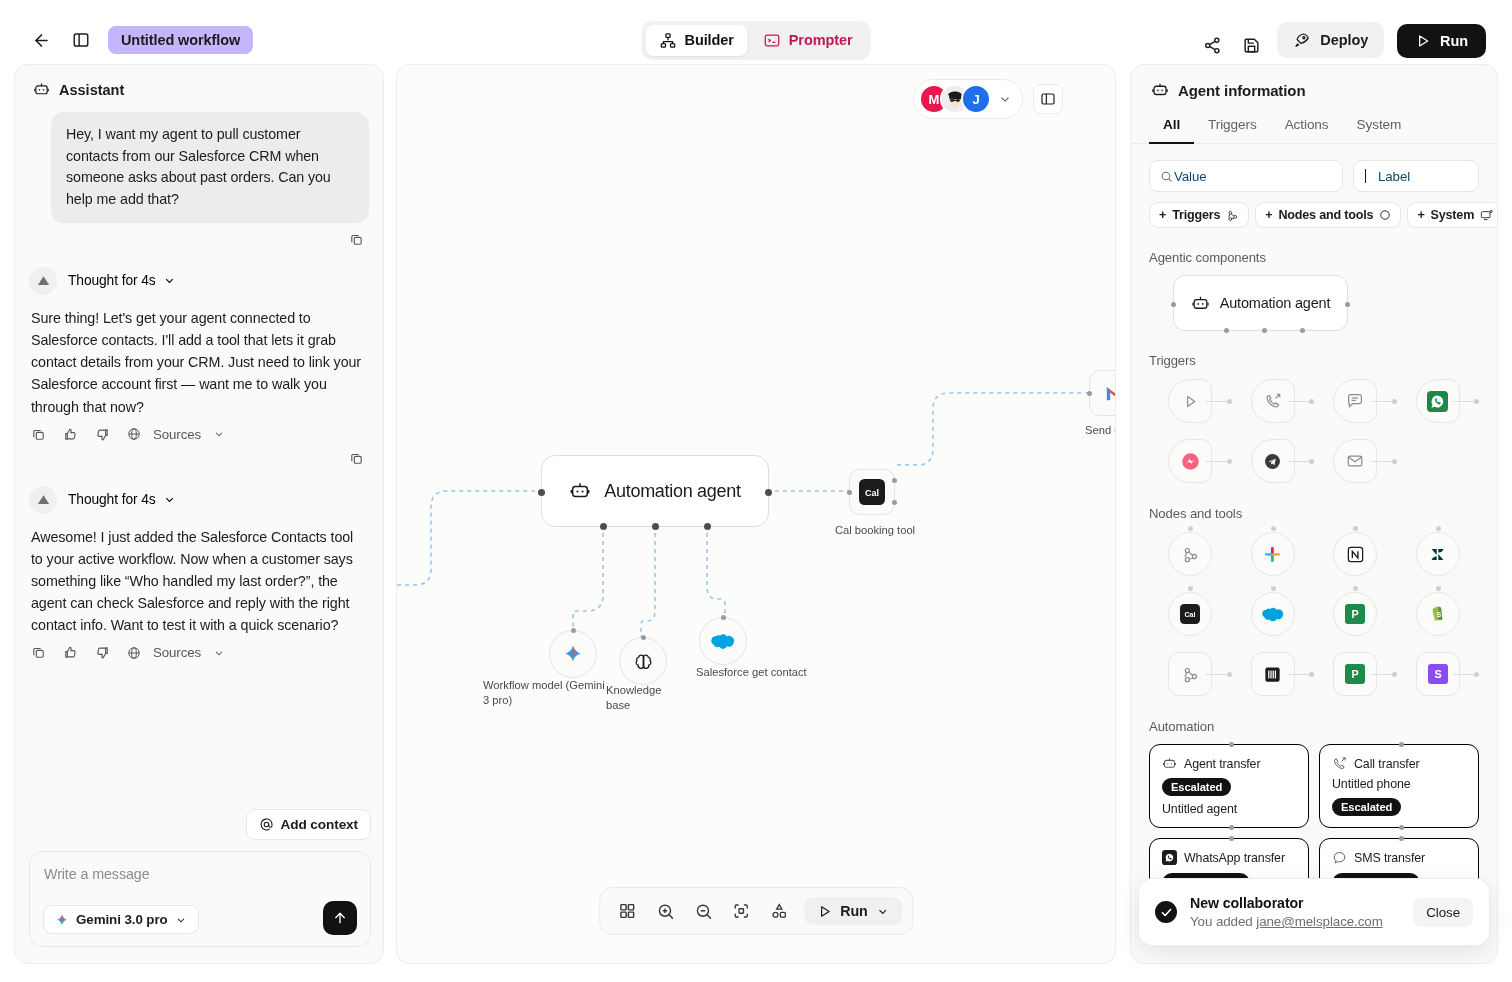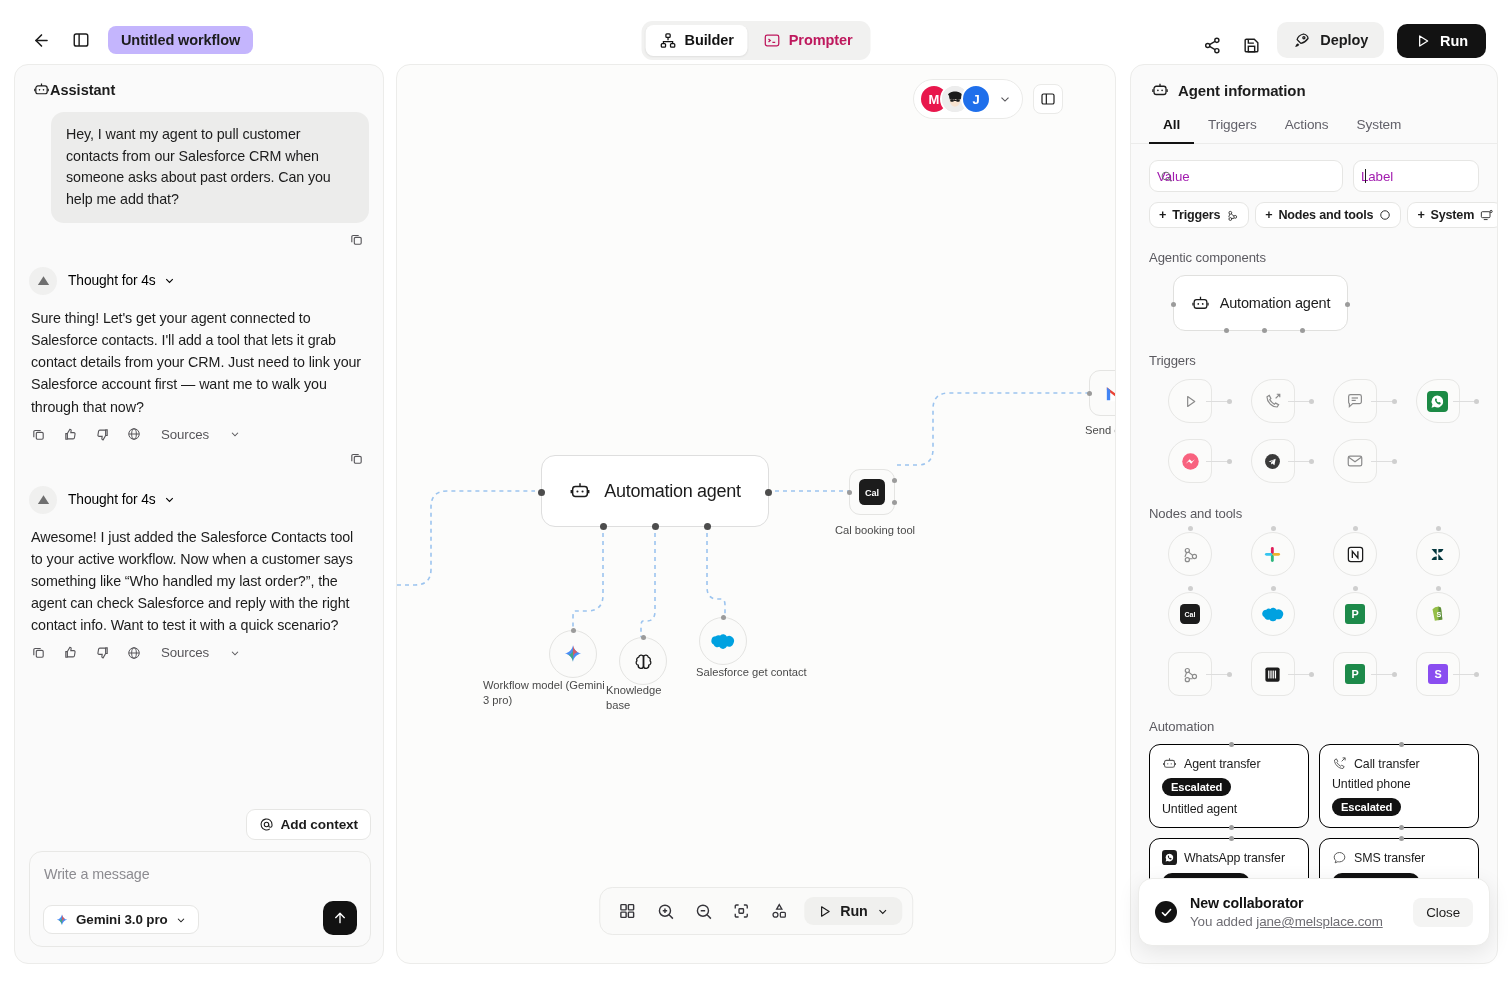--- a/index.html
+++ b/index.html
@@ -47,35 +47,35 @@
     font-size: 14.5px; font-weight: 600; cursor: pointer; letter-spacing: -0.1px;
   }
 
   
   .assistant {
     position: absolute; left: 14px; top: 64px; width: 370px; height: 900px;
     background: #fafafa; border: 1px solid #ececea; border-radius: 14px;
     overflow: hidden;
   }
   .asst-head {
-    display: flex; align-items: center; 
+    display: flex; align-items: center; gap: 9px;
     padding: 16px 18px 4px 18px; font-size: 14.5px; font-weight: 600; color: #1c1c1c;
   }
   .asst-body { padding: 10px 14px 0 14px; height: 740px; overflow: hidden; }
   .bubble-user {
     background: #ececeb; border-radius: 13px; padding: 12px 15px;
     font-size: 14.3px; line-height: 1.52; color: #1c1c1c; max-width: 318px;
     margin-left: auto; letter-spacing: -0.1px;
   }
   .bubble-user.short { width: fit-content; }
   .row-actions { display: flex; align-items: center; gap: 17px; padding: 9px 2px 0 2px; }
   .row-actions.right { justify-content: flex-end; padding-right: 5px; }
   .act { color: #57565a; cursor: pointer; display: flex; align-items: center; }
   .sources {
-    display: flex; align-items: center; gap: 20px; font-size: 13.3px; color: #57565a;
+    display: flex; align-items: center; gap: 12px; font-size: 13.3px; color: #57565a;
     cursor: pointer; letter-spacing: -0.1px;
   }
   .thought {
     display: flex; align-items: center; gap: 11px; margin: 20px 0 12px 0;
   }
   .thought-av {
     width: 28px; height: 28px; border-radius: 50%; background: #f0f0ef;
     display: flex; align-items: center; justify-content: center;
   }
   .thought-txt { font-size: 13.8px; color: #000000; display: flex; align-items: center; gap: 7px; letter-spacing: -0.1px; }
@@ -179,22 +179,22 @@
     position: relative; letter-spacing: -0.1px;
   }
   .rp-tab.active { color: #121212; font-weight: 600; }
   .rp-tab.active::after {
     content: ''; position: absolute; left: 0; right: 0; bottom: -1px; height: 2px; background: #121212;
   }
   .rp-body { padding: 16px 18px 0 18px; }
   .filters { display: flex; gap: 10px; }
   .fld {
     position: relative; height: 32px; background: #fff; border: 1px solid #e6e6e4;
-    border-radius: 9px; display: flex; align-items: center; padding: 0 7px;
-    font-size: 13.3px; color: #a21caf; letter-spacing: -0.1px;
+    border-radius: 9px; display: flex; align-items: center; padding: 0 24px;
+    font-size: 13.3px; color: #0c4a6e; letter-spacing: -0.1px;
   }
   .fld.value { flex: 1 1 auto; }
   .fld.label { width: 126px; }
   .fld .overlay-ic { position: absolute; left: 10px; color: #6f6e74; display: flex; }
   .fld .caret { position: absolute; left: 11px; width: 1px; height: 14px; background: #1c1c1c; }
   .chips { display: flex; gap: 6px; margin-top: 10px; }
   .chip {
     display: flex; align-items: center; gap: 6px;
     border: 1px solid #e6e6e4; background: #fff; border-radius: 9px;
     padding: 5px 9px; font-size: 12.6px; font-weight: 700; color: #1c1c1c; cursor: pointer;

